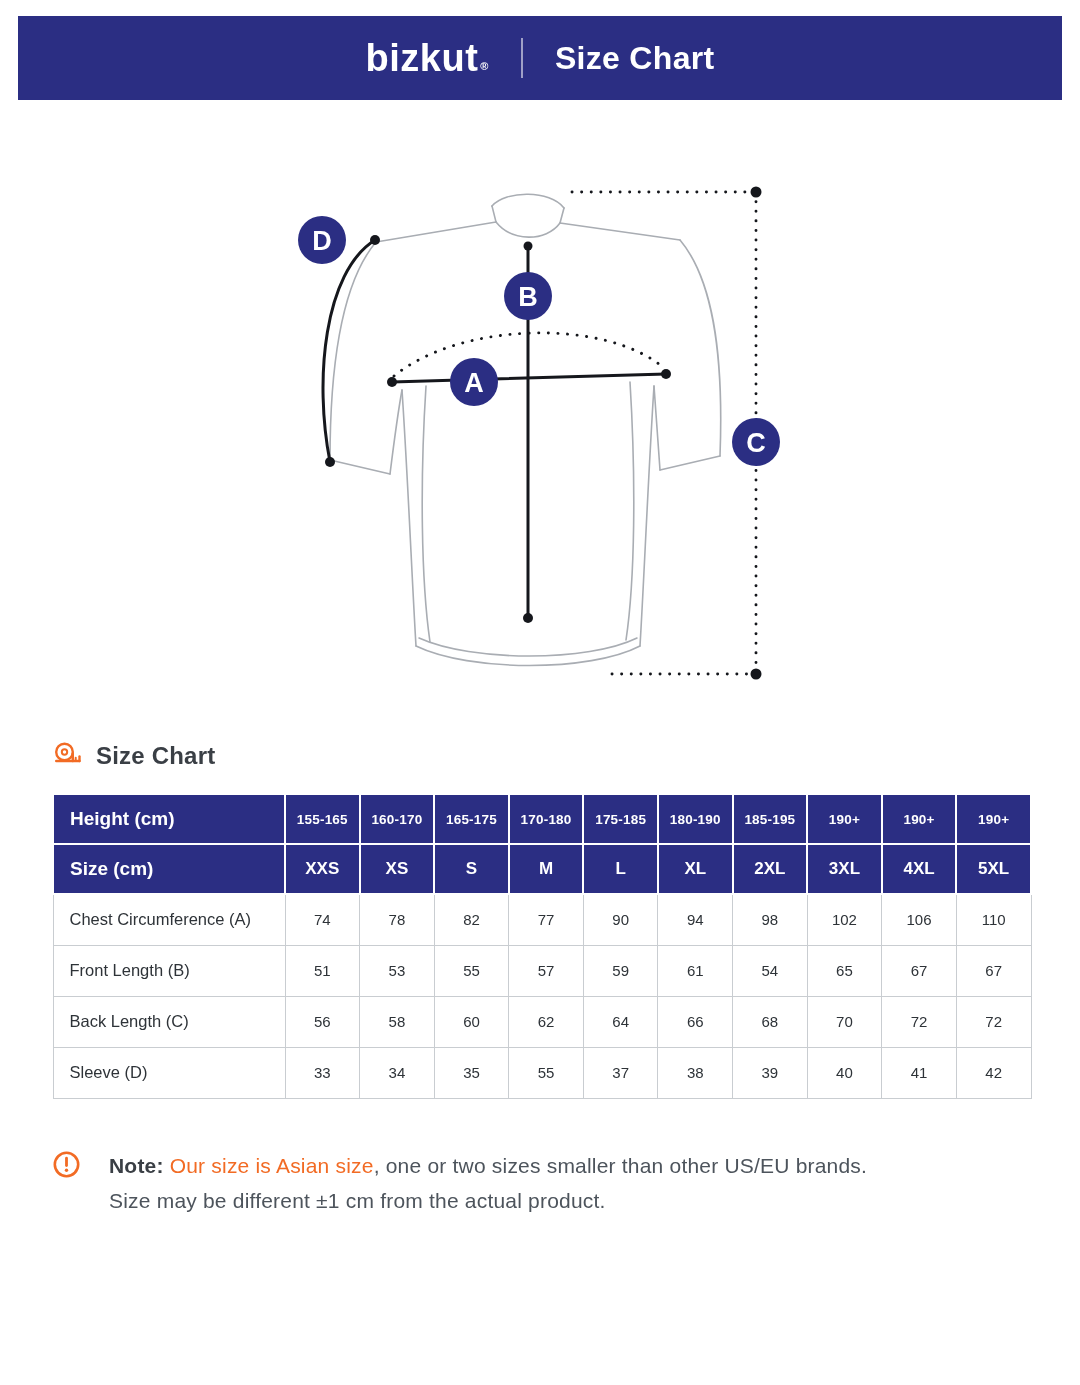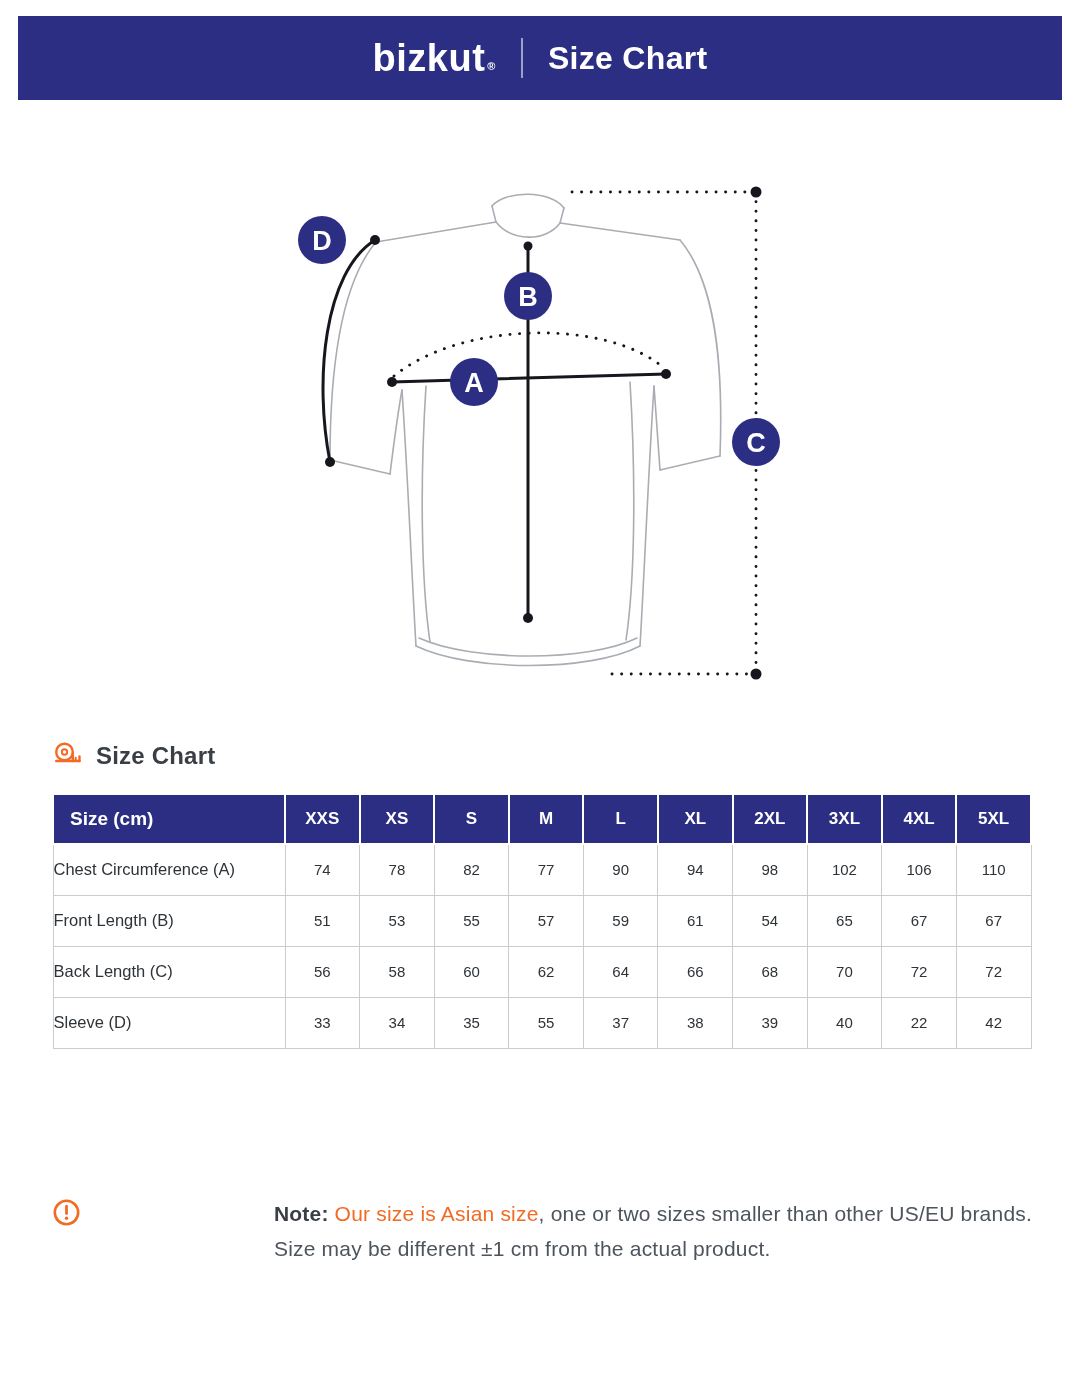--- a/index.html
+++ b/index.html
@@ -11,21 +11,21 @@
     --outline:#a9adb3;
     --ink:#15171c;
   }
   *{margin:0;padding:0;box-sizing:border-box;}
   html,body{background:#ffffff;}
   body{font-family:"Liberation Sans",sans-serif;}
   .page{position:relative;width:1080px;height:1385px;background:#fff;overflow:hidden;}
 
   
   .banner{position:absolute;left:18px;right:18px;top:16px;height:84px;background:var(--navy);
-    display:flex;align-items:center;justify-content:center;gap:25px;}
+    display:flex;align-items:center;justify-content:center;gap:32px;}
   .brand{color:#fff;font-size:38px;font-weight:bold;letter-spacing:.5px;line-height:1;}
   .brand .reg{font-size:11px;font-weight:bold;position:relative;bottom:1px;margin-left:2px;}
   .banner-divider{width:2px;height:40px;background:rgba(255,255,255,.55);}
   .banner-title{color:#fff;font-size:32px;font-weight:bold;letter-spacing:.3px;}
 
   
   .diagram{position:absolute;left:260px;top:150px;width:560px;height:580px;}
   .diagram svg{width:100%;height:100%;display:block;}
   .outline{fill:none;stroke:var(--outline);stroke-width:1.6;stroke-linecap:round;stroke-linejoin:round;}
   .measure{fill:none;stroke:var(--ink);stroke-width:3;stroke-linecap:round;}
@@ -40,24 +40,24 @@
   .section-title{font-size:24px;font-weight:bold;color:#3a3f45;letter-spacing:.2px;}
 
   
   .size-table{position:absolute;left:52px;top:793px;width:980px;border-collapse:collapse;table-layout:fixed;}
   .size-table th,.size-table td{text-align:center;vertical-align:middle;}
   .size-table thead th{background:var(--navy);color:#fff;border:2px solid #ffffff;height:50px;}
   .size-table thead th.label-cell{text-align:left;padding-left:16px;font-size:19px;font-weight:bold;}
   .size-table thead th.range-cell{font-size:13.5px;font-weight:bold;letter-spacing:.2px;}
   .size-table thead th.size-cell{font-size:17px;font-weight:bold;}
   .size-table tbody td{border:1px solid var(--grid);height:51px;background:#fff;color:var(--body-text);font-size:15px;}
-  .size-table tbody td.body-label{text-align:left;padding-left:0;font-size:16.5px;}
-
-  
-  .note{position:absolute;left:52px;top:1196px;width:980px;display:flex;align-items:flex-start;gap:28px;justify-content:space-between;}
+  .size-table tbody td.body-label{text-align:left;padding-left:16px;font-size:16.5px;}
+
+  
+  .note{position:absolute;left:52px;top:1148px;width:980px;display:flex;align-items:flex-start;gap:28px;}
   .note-icon{flex:0 0 auto;margin-top:2px;}
   .note-icon svg{display:block;}
   .note-text{font-size:21px;line-height:35px;color:var(--note-text);letter-spacing:.2px;}
   .note-label{font-weight:bold;color:#3a3f45;margin-right:6px;}
   .note-highlight{color:var(--orange);}
 </style>
 </head>
 <body>
 
 <div class="page">
@@ -163,20 +163,33 @@
         <col>
         <col>
         <col>
         <col>
         <col>
         <col>
         <col>
     </colgroup>
     <thead>
         <tr>
+          <th class="label-cell">Height (cm)</th>
+          <th class="range-cell">155-165</th>
+          <th class="range-cell">160-170</th>
+          <th class="range-cell">165-175</th>
+          <th class="range-cell">170-180</th>
+          <th class="range-cell">175-185</th>
+          <th class="range-cell">180-190</th>
+          <th class="range-cell">185-195</th>
+          <th class="range-cell">190+</th>
+          <th class="range-cell">190+</th>
+          <th class="range-cell">190+</th>
+        </tr>
+        <tr>
           <th class="label-cell">Size (cm)</th>
           <th class="size-cell">XXS</th>
           <th class="size-cell">XS</th>
           <th class="size-cell">S</th>
           <th class="size-cell">M</th>
           <th class="size-cell">L</th>
           <th class="size-cell">XL</th>
           <th class="size-cell">2XL</th>
           <th class="size-cell">3XL</th>
           <th class="size-cell">4XL</th>
@@ -226,21 +239,21 @@
         <tr>
           <td class="body-label">Sleeve (D)</td>
           <td>33</td>
           <td>34</td>
           <td>35</td>
           <td>55</td>
           <td>37</td>
           <td>38</td>
           <td>39</td>
           <td>40</td>
-          <td>22</td>
+          <td>41</td>
           <td>42</td>
         </tr>
       </tbody>
   </table>
 
   <div class="note">
     <span class="note-icon">
       <svg width="29" height="29" viewBox="0 0 29 29" fill="none">
         <circle cx="14.5" cy="14.5" r="11.7" stroke="#f26b24" stroke-width="2.6"></circle>
         <path d="M14.5,8.2 L14.5,15.6" stroke="#f26b24" stroke-width="2.8" stroke-linecap="round"></path>

